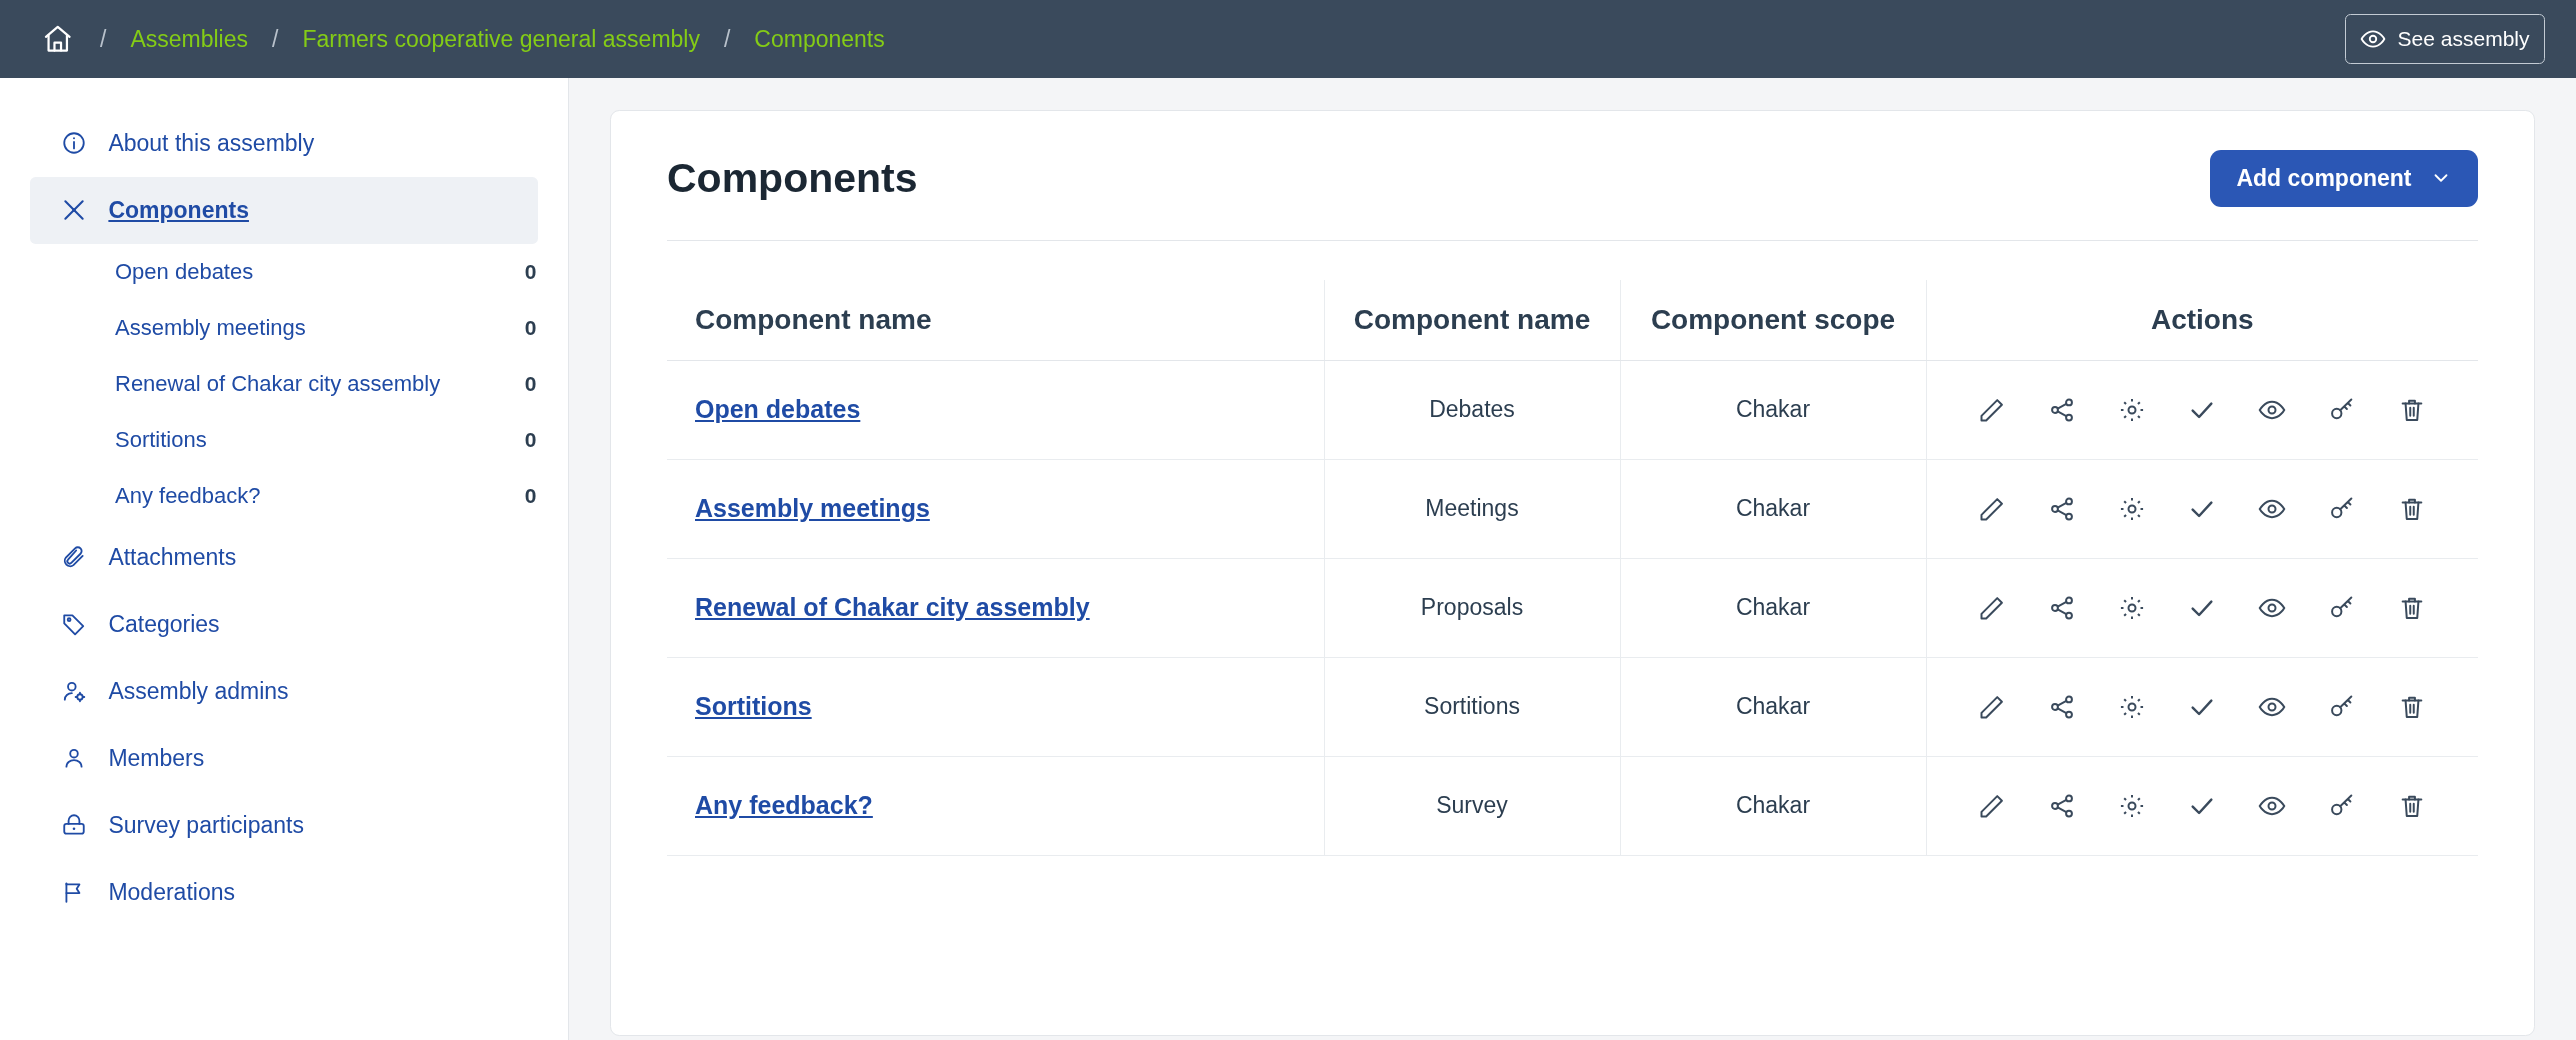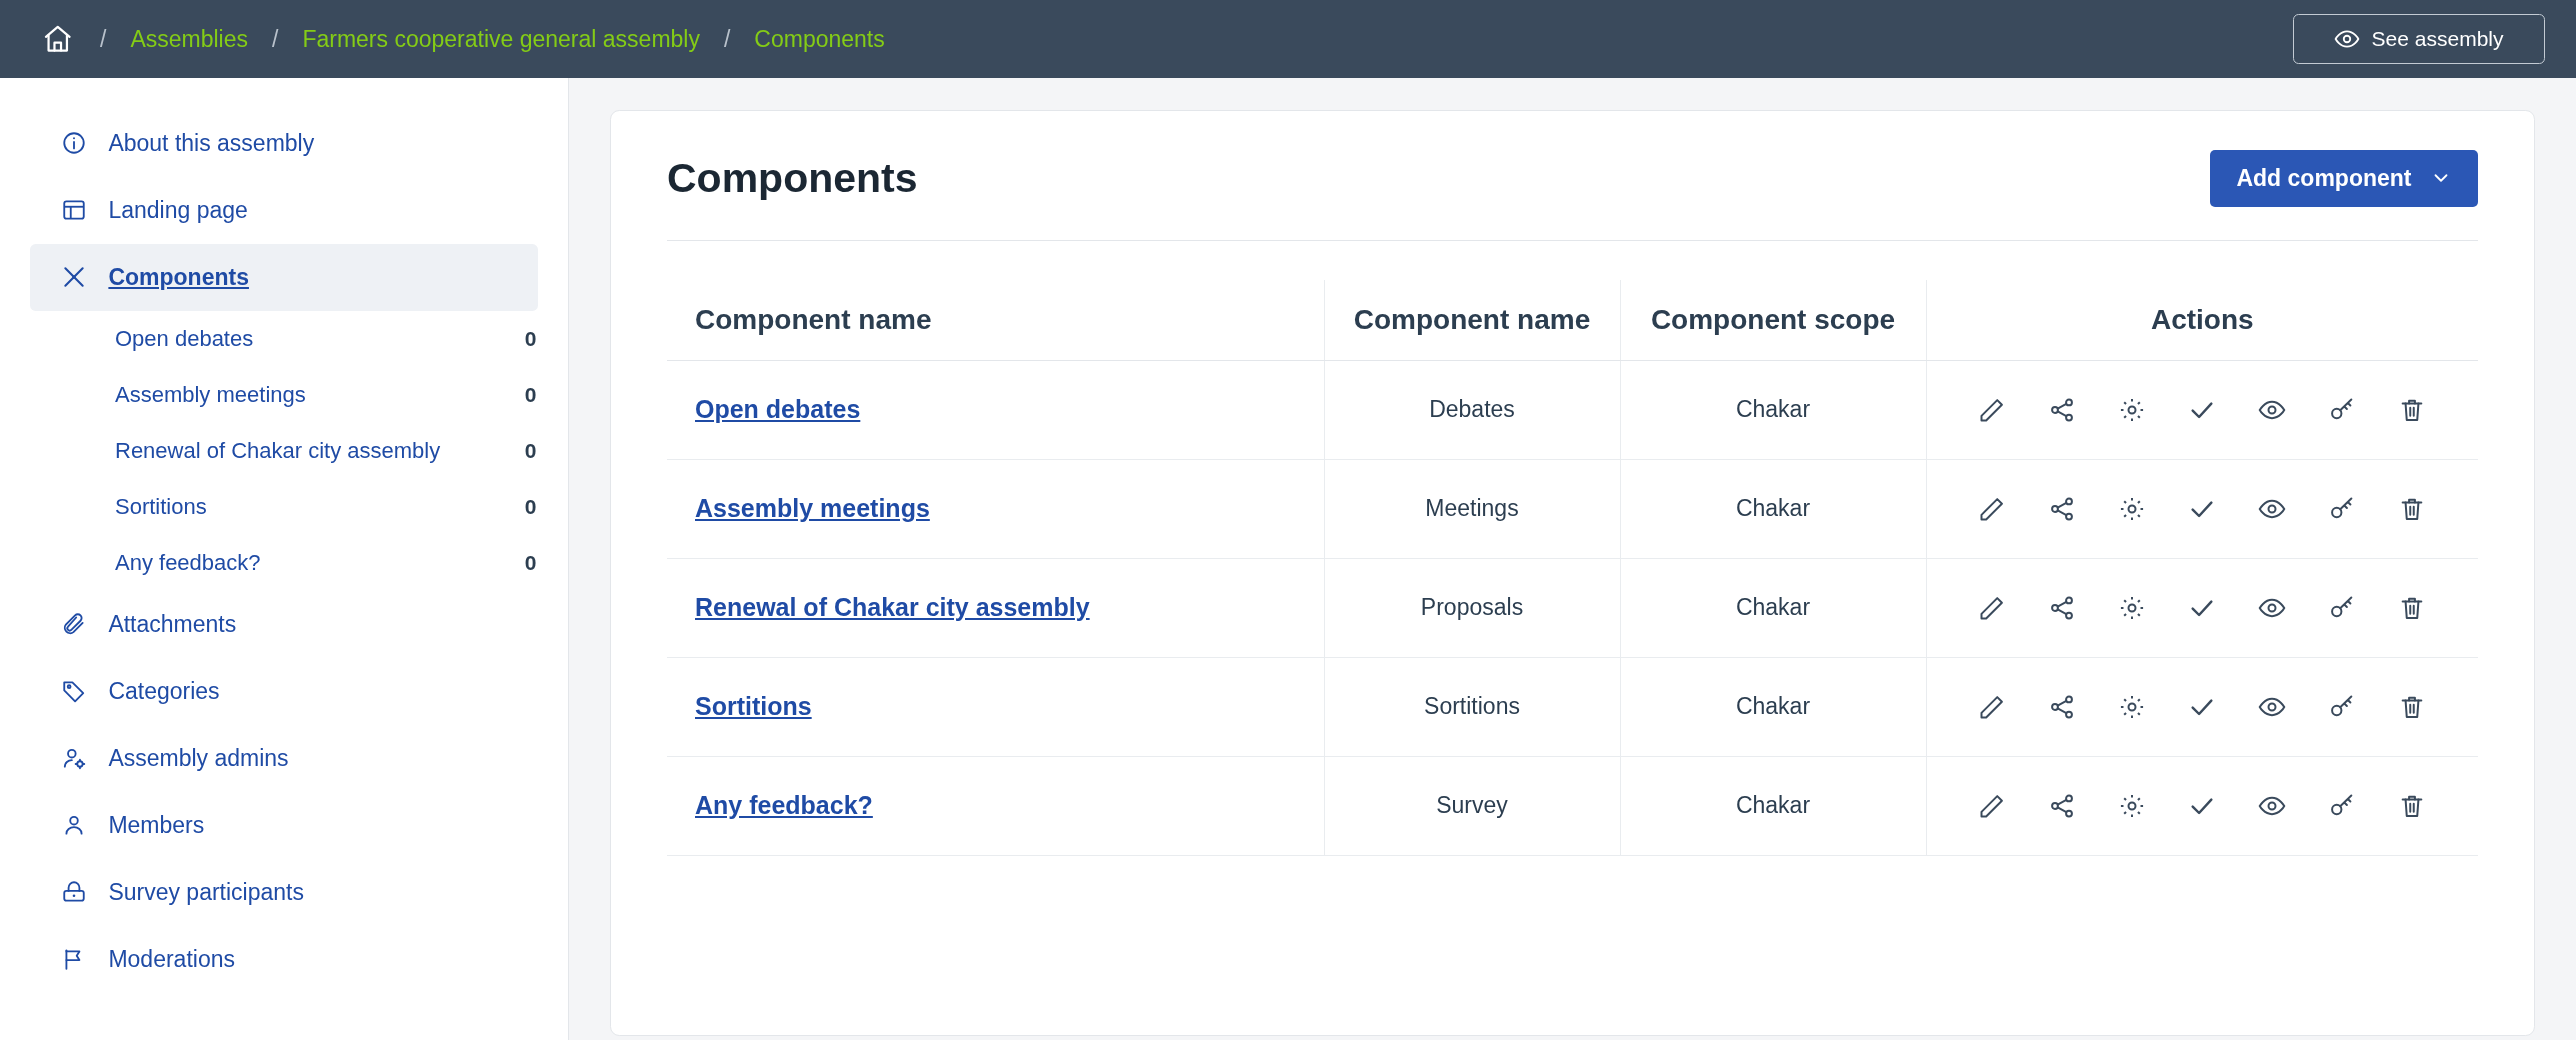--- a/index.html
+++ b/index.html
@@ -42,21 +42,21 @@
   }
   .crumb.current { cursor: default; }
   .topbar-spacer { flex: 1; }
   .see-assembly {
     display: flex;
     align-items: center;
     gap: 12px;
     border: 0.9px solid #c3cbd4;
     border-radius: 5.6px;
     height: 50px;
-    padding: 0 40px;
+    padding: 0 14px;
     color: #ffffff;
     font-size: 21px;
     background: transparent;
     cursor: pointer;
     white-space: nowrap;
   }
 
   
   .layout { display: flex; height: calc(1041px - 78px); }
 
@@ -140,21 +140,21 @@
   .head-spacer { flex: 1; }
   .add-btn {
     display: flex;
     align-items: center;
     gap: 18.5px;
     background: #2b57b5;
     color: #ffffff;
     font-size: 23px;
     font-weight: bold;
     border: none;
-    border-radius: 5px;
+    border-radius: 11px;
     height: 57px;
     padding: 0 26px;
     cursor: pointer;
     white-space: nowrap;
   }
 
   
   table.components {
     width: 100%;
     border-collapse: collapse;
@@ -244,30 +244,20 @@
       <span class="side-icon">
         <svg width="26" height="26" viewBox="0 0 24 24" fill="none" stroke="currentColor" stroke-width="1.7" stroke-linecap="round">
             <circle cx="12" cy="12" r="9"></circle>
             <path d="M12 11v6"></path>
             <circle cx="12" cy="7.6" r="0.9" fill="currentColor" stroke="none"></circle>
           </svg>
       </span>
       <span class="side-label">About this assembly</span>
     </a>
 
-    <a class="side-item">
-      <span class="side-icon">
-        <svg width="26" height="26" viewBox="0 0 24 24" fill="none" stroke="currentColor" stroke-width="1.7" stroke-linejoin="round">
-            <rect x="3" y="4" width="18" height="16" rx="2"></rect>
-            <path d="M3 9h18"></path>
-            <path d="M9 9v11"></path>
-          </svg>
-      </span>
-      <span class="side-label">Landing page</span>
-    </a>
 
     <a class="side-item active">
       <span class="side-icon">
         <svg width="26" height="26" viewBox="0 0 24 24" fill="none" stroke="currentColor" stroke-width="1.9" stroke-linecap="round">
             <path d="M4 4l16 16"></path>
             <path d="M20 4L4 20"></path>
             <circle cx="12" cy="12" r="1.6" fill="currentColor" stroke="none"></circle>
           </svg>
       </span>
       <span class="side-label">Components</span>

